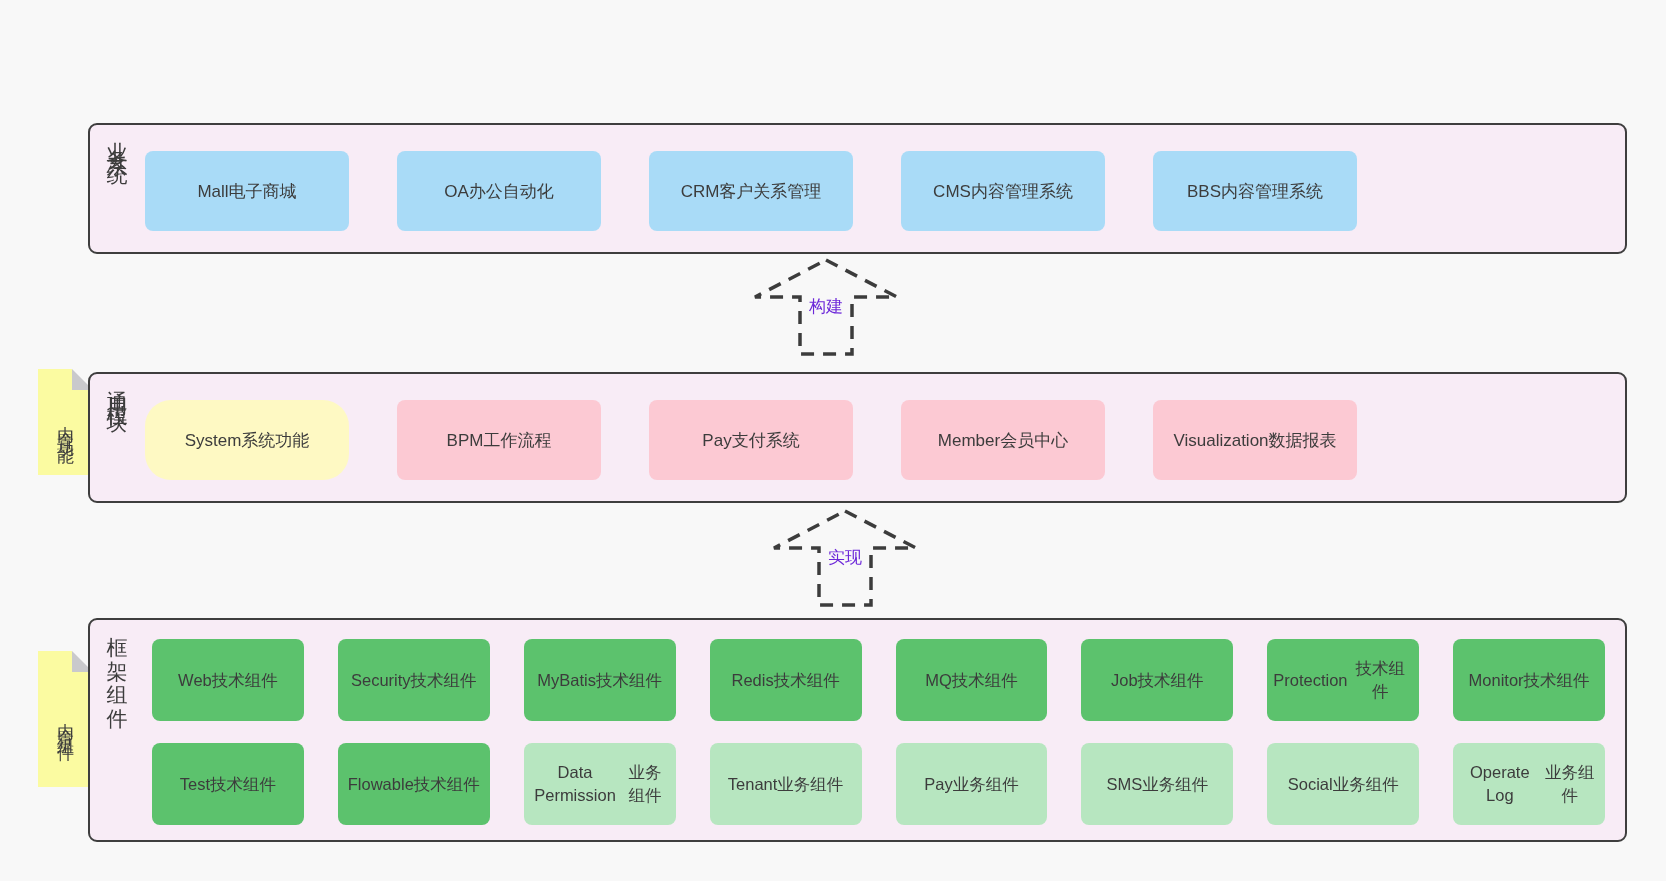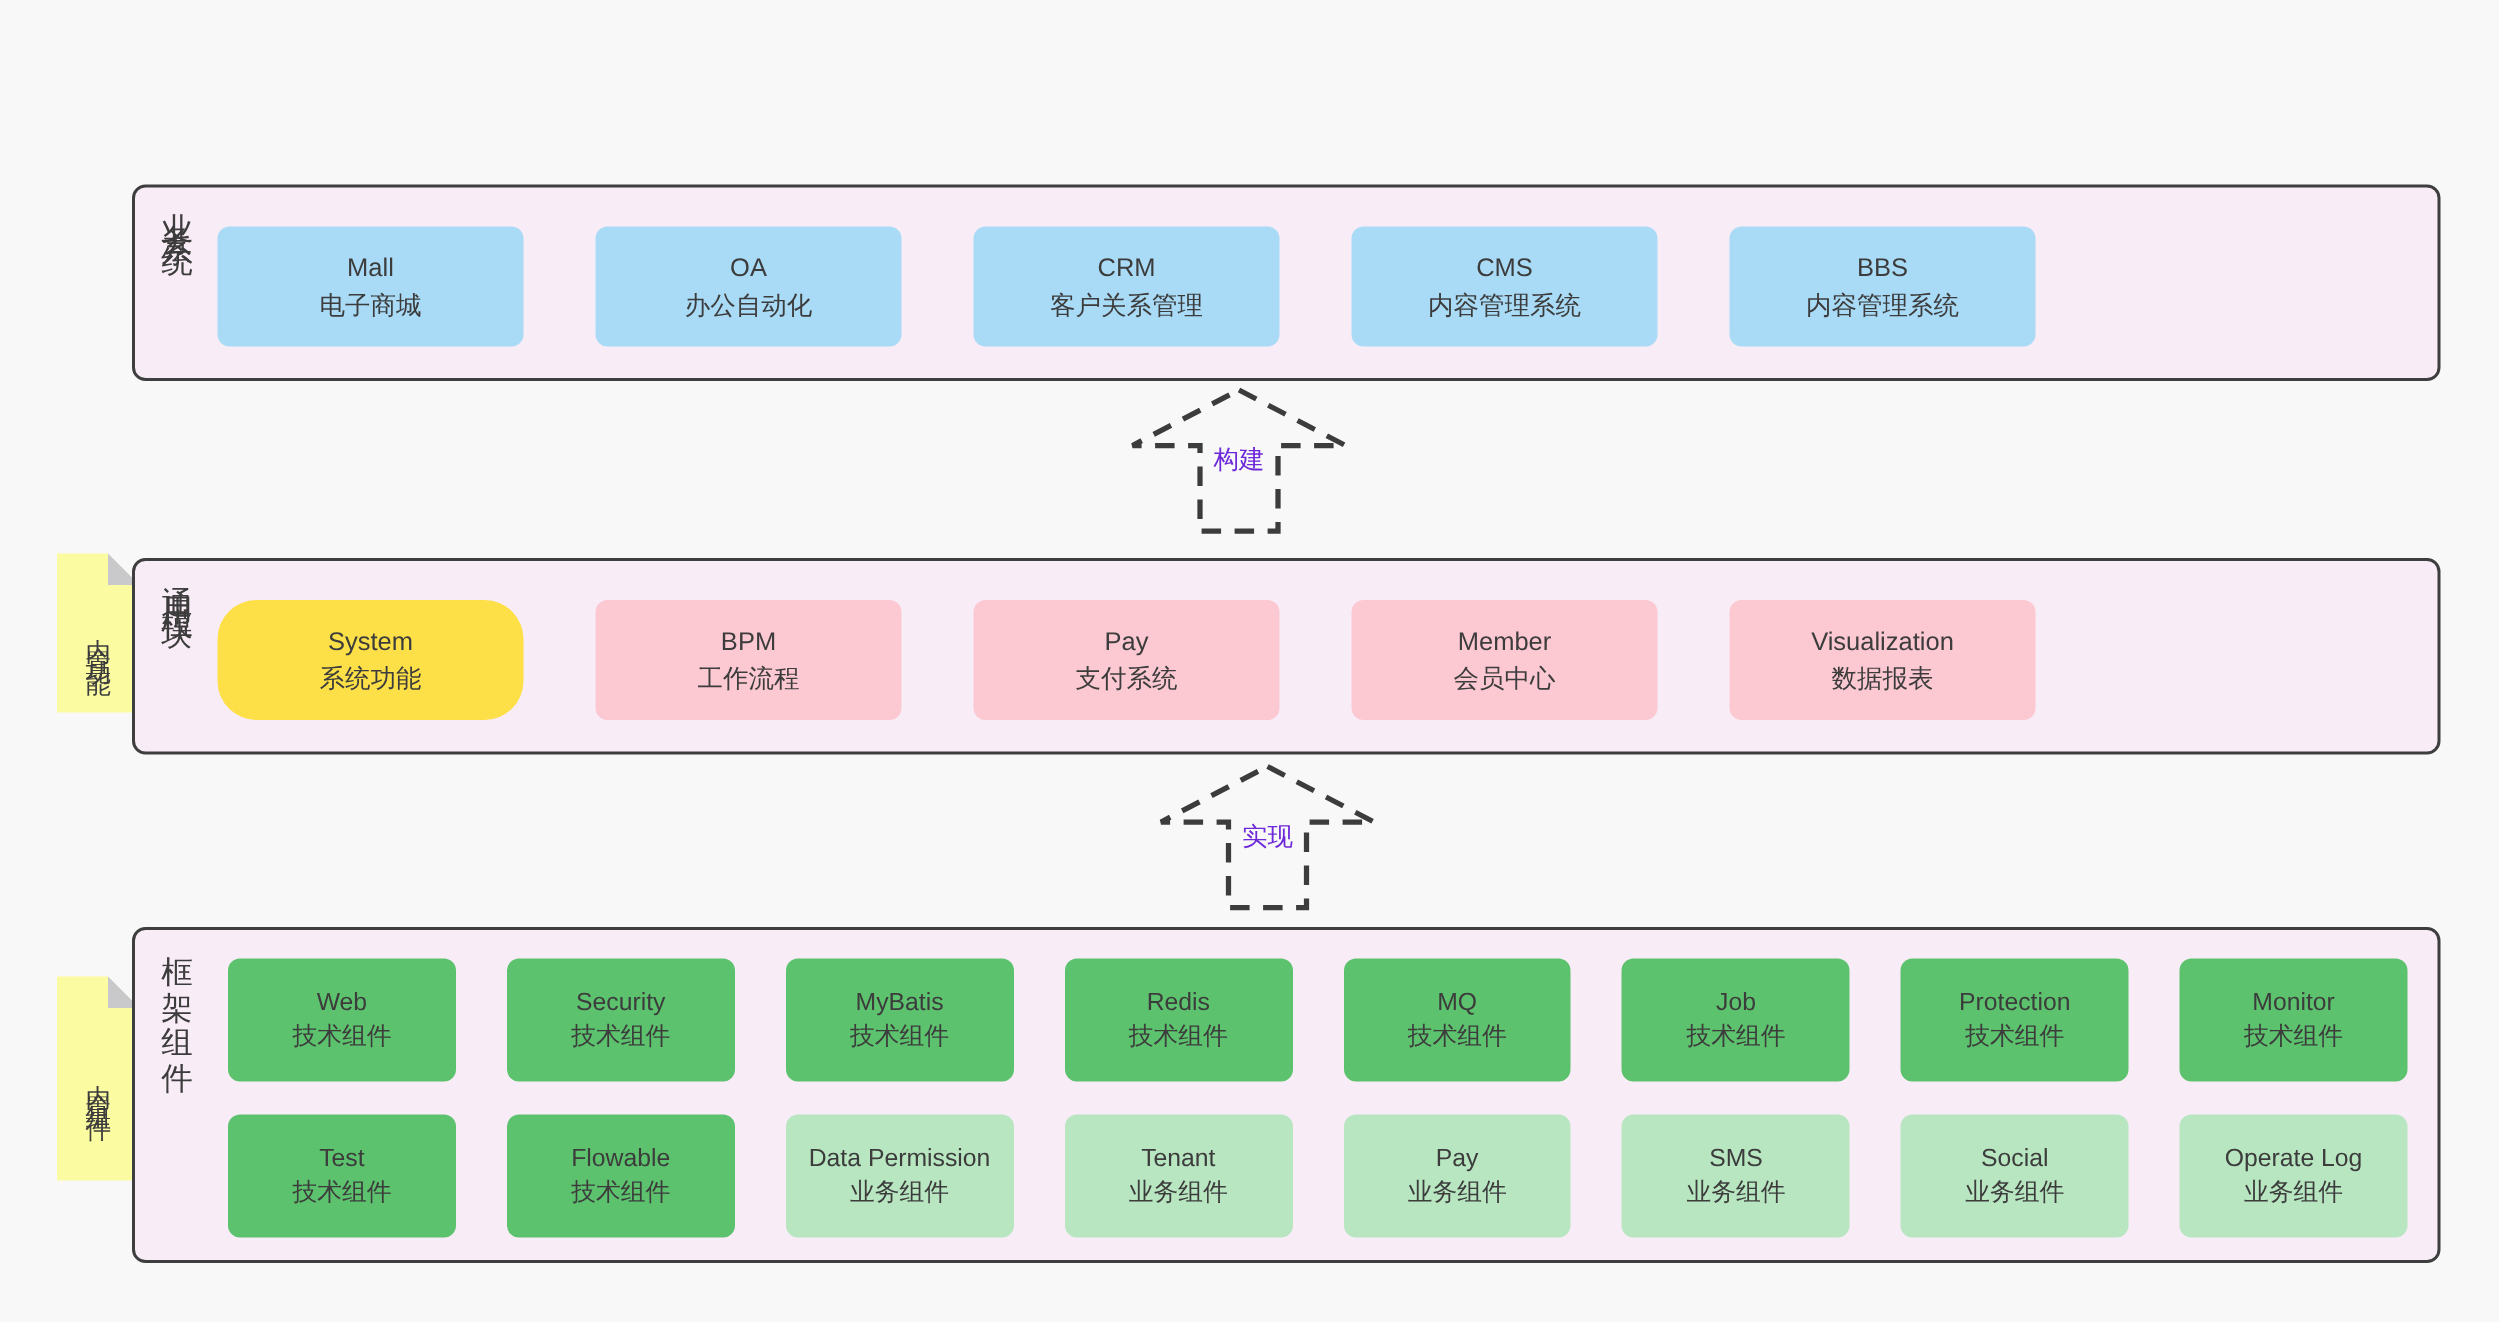--- a/index.html
+++ b/index.html
@@ -42,31 +42,31 @@
     font-size: 21px;
     color: #3c3c3c;
     letter-spacing: 7px;
   }
   .panel-components .layer-label { letter-spacing: 24px; }
 
   
   .box {
     border-radius: 8px;
     display: flex;
-    flex-direction: column;
+    flex-direction: row;
     align-items: center;
     justify-content: center;
     text-align: center;
     font-size: 17px;
     line-height: 25px;
     color: #3c3c3c;
     padding: 4px 6px;
   }
   .variant-blue        { background: #a9dbf7; }
-  .variant-red         { background: #fde047; border-radius: 26px; }
+  .variant-red         { background: #fef9c3; border-radius: 26px; }
   .variant-pink        { background: #fcc9d3; }
   .variant-green       { background: #5cc26d; }
   .variant-green-light { background: #b7e6c0; }
 
   .box-row-6 {
     position: absolute;
     left: 55px;
     right: 16px;
     top: 26px;
     height: 80px;

